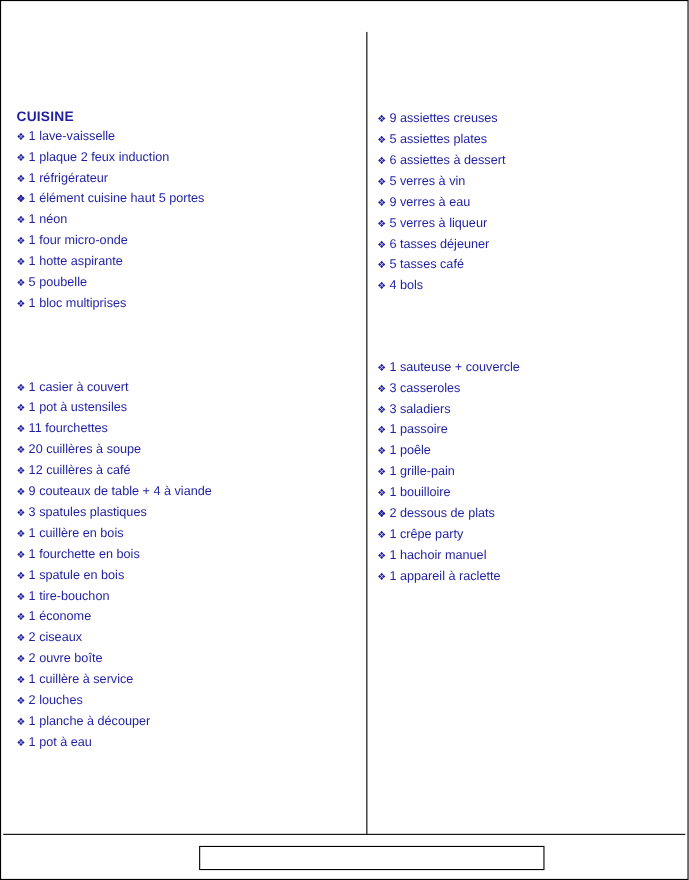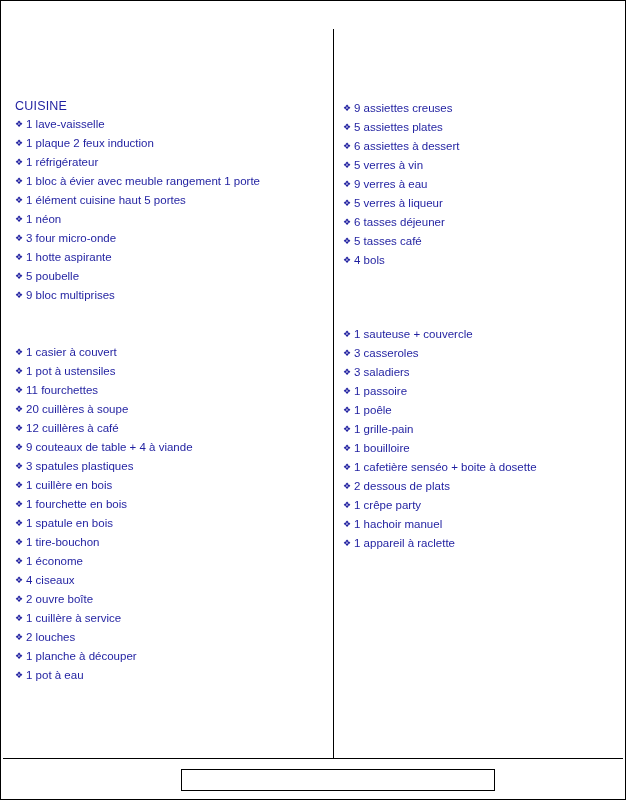--- a/index.html
+++ b/index.html
@@ -56,21 +56,21 @@
     border: 1px solid #000000;
     box-sizing: border-box;
     background: #ffffff;
   }
 
   .heading {
     position: absolute;
     left: 14px;
     top: 98px;
     font-size: 12.5px;
-    font-weight: normal;
+    font-weight: bold;
     color: #1f1fa0;
     letter-spacing: 0.2px;
   }
 
   .list {
     list-style: none;
     margin: 0;
     padding: 0;
   }
   .list li {
@@ -106,45 +106,45 @@
 
   <div class="divider"></div>
 
   <div class="heading">CUISINE</div>
 
   <div class="blk left-blk-1">
     <ul class="list">
       <li><span class="bullet">❖</span><span>1 lave-vaisselle</span></li>
       <li><span class="bullet">❖</span><span>1 plaque 2 feux induction</span></li>
       <li><span class="bullet">❖</span><span>1 réfrigérateur</span></li>
-      <li><span class="bullet">❖</span><span>1 bloc à évier avec meuble rangement 1 porte</span></li>
+      <li><span class="bullet">❖</span></li>
       <li><span class="bullet">❖</span><span>1 élément cuisine haut 5 portes</span></li>
       <li><span class="bullet">❖</span><span>1 néon</span></li>
-      <li><span class="bullet">❖</span><span>3 four micro-onde</span></li>
+      <li><span class="bullet">❖</span><span>1 four micro-onde</span></li>
       <li><span class="bullet">❖</span><span>1 hotte aspirante</span></li>
       <li><span class="bullet">❖</span><span>5 poubelle</span></li>
-      <li><span class="bullet">❖</span><span>9 bloc multiprises</span></li>
+      <li><span class="bullet">❖</span><span>1 bloc multiprises</span></li>
     </ul>
   </div>
 
   <div class="blk left-blk-2">
     <ul class="list">
       <li><span class="bullet">❖</span><span>1 casier à couvert</span></li>
       <li><span class="bullet">❖</span><span>1 pot à ustensiles</span></li>
       <li><span class="bullet">❖</span><span>11 fourchettes</span></li>
       <li><span class="bullet">❖</span><span>20 cuillères à soupe</span></li>
       <li><span class="bullet">❖</span><span>12 cuillères à café</span></li>
       <li><span class="bullet">❖</span><span>9 couteaux de table + 4 à viande</span></li>
       <li><span class="bullet">❖</span><span>3 spatules plastiques</span></li>
       <li><span class="bullet">❖</span><span>1 cuillère en bois</span></li>
       <li><span class="bullet">❖</span><span>1 fourchette en bois</span></li>
       <li><span class="bullet">❖</span><span>1 spatule en bois</span></li>
       <li><span class="bullet">❖</span><span>1 tire-bouchon</span></li>
       <li><span class="bullet">❖</span><span>1 économe</span></li>
-      <li><span class="bullet">❖</span><span>4 ciseaux</span></li>
+      <li><span class="bullet">❖</span><span>2 ciseaux</span></li>
       <li><span class="bullet">❖</span><span>2 ouvre boîte</span></li>
       <li><span class="bullet">❖</span><span>1 cuillère à service</span></li>
       <li><span class="bullet">❖</span><span>2 louches</span></li>
       <li><span class="bullet">❖</span><span>1 planche à découper</span></li>
       <li><span class="bullet">❖</span><span>1 pot à eau</span></li>
     </ul>
   </div>
 
   <div class="blk right-blk-1">
     <ul class="list">
@@ -162,21 +162,21 @@
 
   <div class="blk right-blk-2">
     <ul class="list">
       <li><span class="bullet">❖</span><span>1 sauteuse + couvercle</span></li>
       <li><span class="bullet">❖</span><span>3 casseroles</span></li>
       <li><span class="bullet">❖</span><span>3 saladiers</span></li>
       <li><span class="bullet">❖</span><span>1 passoire</span></li>
       <li><span class="bullet">❖</span><span>1 poêle</span></li>
       <li><span class="bullet">❖</span><span>1 grille-pain</span></li>
       <li><span class="bullet">❖</span><span>1 bouilloire</span></li>
-      <li><span class="bullet">❖</span><span>1 cafetière senséo + boite à dosette</span></li>
+      <li><span class="bullet">❖</span></li>
       <li><span class="bullet">❖</span><span>2 dessous de plats</span></li>
       <li><span class="bullet">❖</span><span>1 crêpe party</span></li>
       <li><span class="bullet">❖</span><span>1 hachoir manuel</span></li>
       <li><span class="bullet">❖</span><span>1 appareil à raclette</span></li>
     </ul>
   </div>
 
   <div class="bottom-rule"></div>
   <div class="bottom-box"></div>
 

